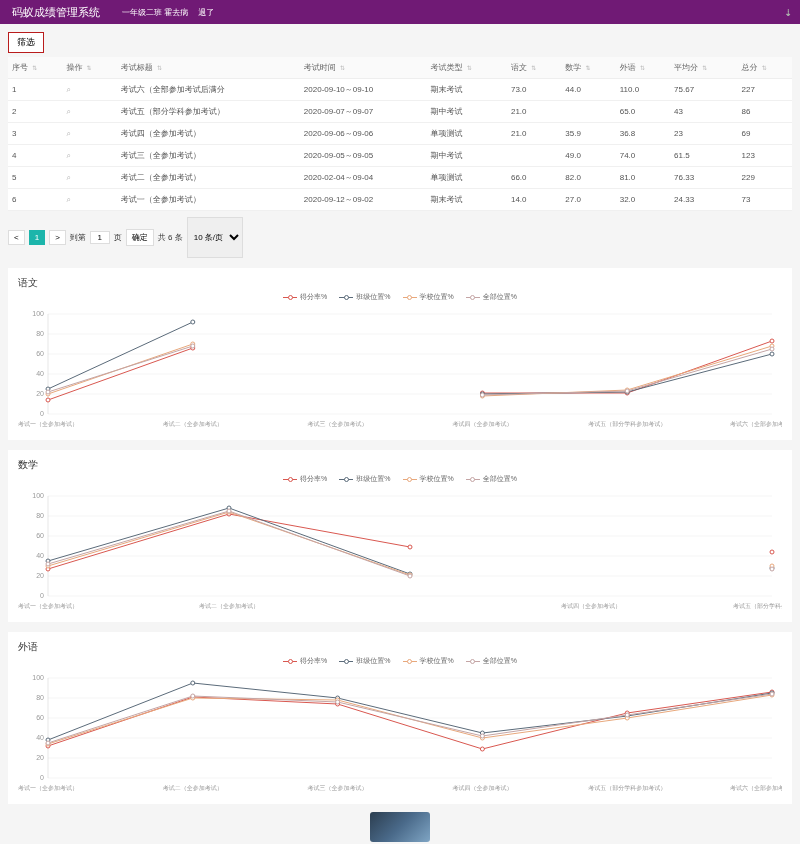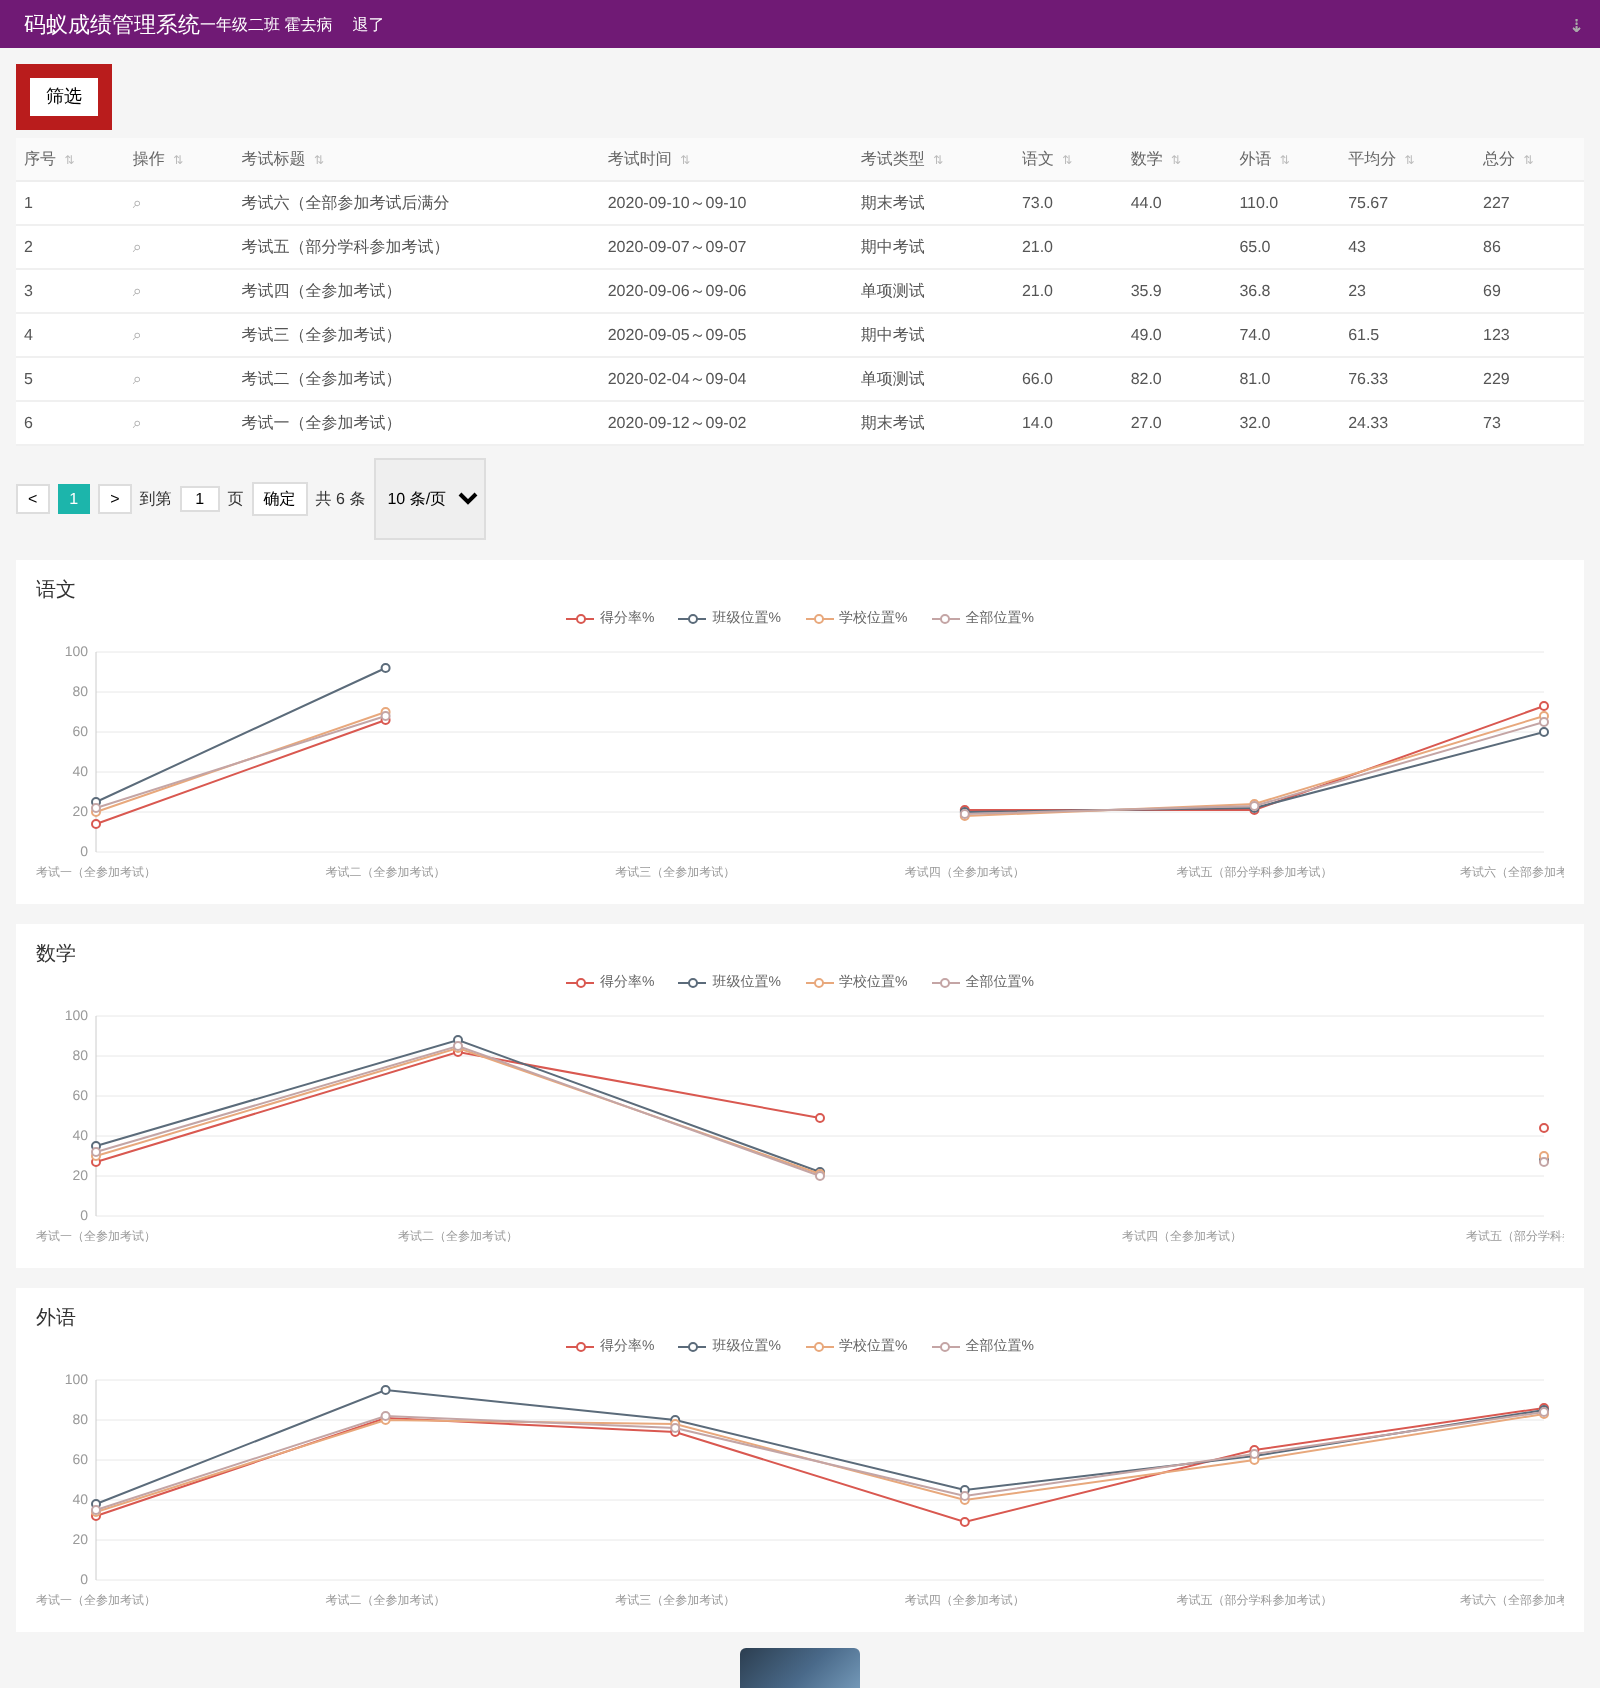--- a/index.html
+++ b/index.html
@@ -1,22 +1,22 @@
 <!DOCTYPE html>
 <html><head>
 <meta charset="utf-8">
 <style>
 * { margin: 0; padding: 0; box-sizing: border-box; }
 body { font-family: "Microsoft YaHei", Arial, sans-serif; font-size: 9px; background: #f5f5f5; color: #333; width: 800px; }
 .header { background: #701a75; color: #fff; padding: 6px 12px; display: flex; align-items: center; height: 24px; }
 .header-title { font-size: 11px; font-weight: normal; }
-.header-right { display: flex; gap: 10px; font-size: 8px; }
+.header-right { display: flex; gap: 10px; font-size: 8px; margin-left: 22px; }
 .header-right span { cursor: pointer; }
 .content { padding: 8px; }
-.filter-btn { background: #fff; border: 7px solid #b91c1c; padding: 3px 8px; font-size: 9px; cursor: pointer; margin-bottom: 4px; }
+.filter-btn { background: #fff; border: 1px solid #b91c1c; padding: 3px 8px; font-size: 9px; cursor: pointer; margin-bottom: 4px; }
 .table { width: 100%; background: #fff; border-collapse: collapse; font-size: 8px; }
 .table th { background: #fafafa; padding: 5px 4px; text-align: left; border-bottom: 1px solid #eee; font-weight: normal; color: #666; position: relative; }
 .table td { padding: 5px 4px; border-bottom: 1px solid #f0f0f0; color: #555; }
 .sort-icon { display: inline-block; margin-left: 2px; color: #bbb; font-size: 6px; vertical-align: middle; }
 .search-icon { color: #aaa; cursor: pointer; }
 .pagination { display: flex; align-items: center; gap: 4px; margin-top: 6px; font-size: 8px; }
 .page-btn { border: 1px solid #ddd; background: #fff; padding: 2px 5px; cursor: pointer; font-size: 8px; }
 .page-btn.active { background: #1cb5ab; color: #fff; border-color: #1cb5ab; }
 .page-input { width: 20px; border: 1px solid #ddd; padding: 1px 2px; font-size: 8px; text-align: center; }
 .page-select { border: 1px solid #ddd; padding: 14px 2px; font-size: 8px; }

